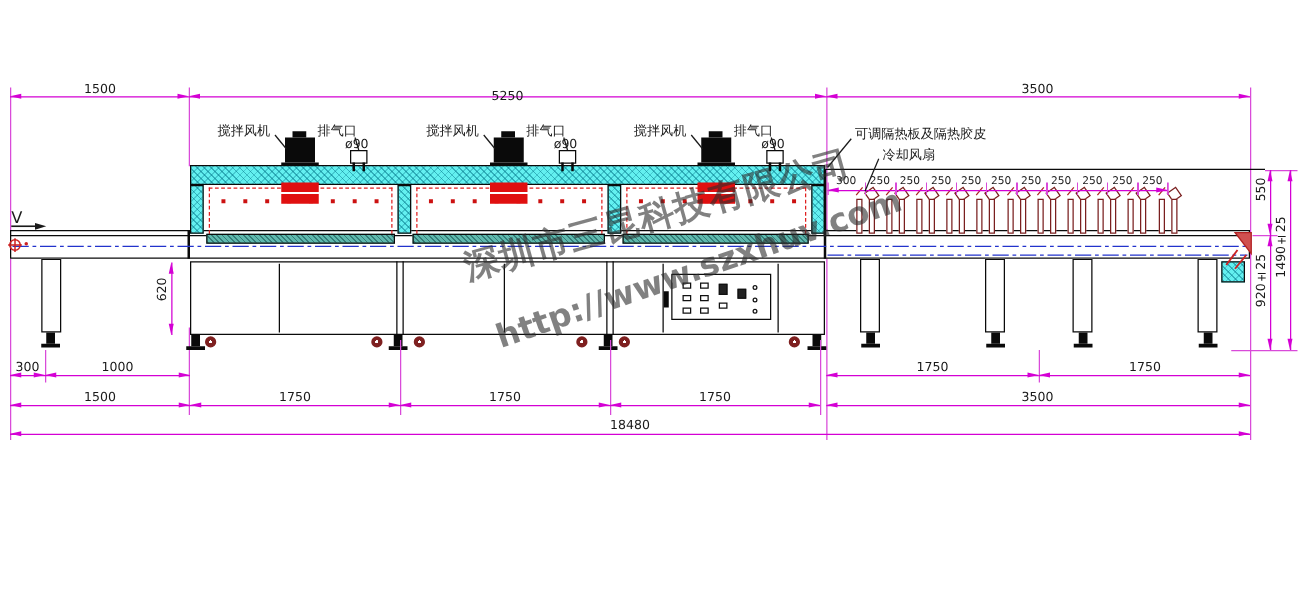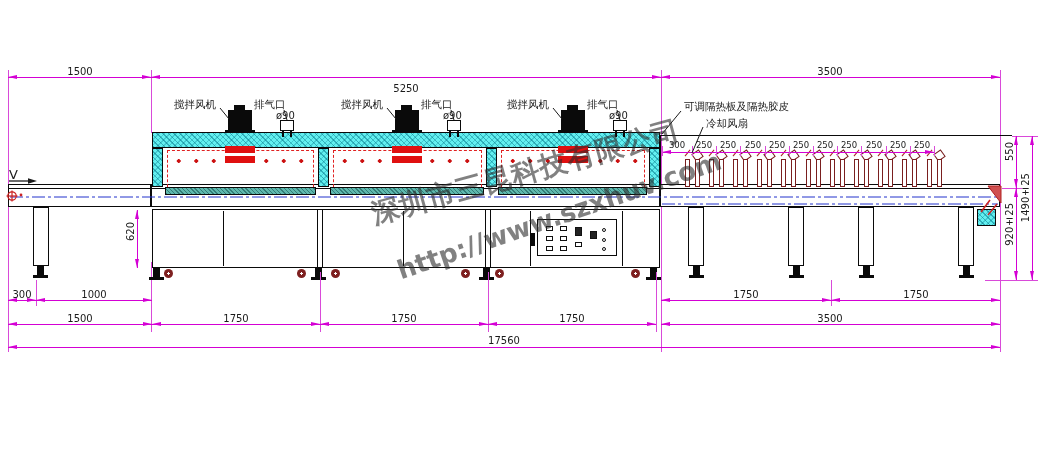--- a/index.html
+++ b/index.html
@@ -73,21 +73,21 @@
 
   <div class="ext" style="left:8px;top:70px;width:1px;height:282px"></div>
   <div class="ext" style="left:151px;top:70px;width:1px;height:63px"></div>
   <div class="ext" style="left:151px;top:262px;width:1px;height:70px"></div>
   <div class="ext" style="left:661px;top:70px;width:1px;height:282px"></div>
   <div class="ext" style="left:1000px;top:70px;width:1px;height:282px"></div>
   <div class="dimh" style="left:8px;top:77px;width:143px"></div>
   <div class="dimh" style="left:151px;top:77px;width:510px"></div>
   <div class="dimh" style="left:661px;top:77px;width:339px"></div>
   <span class="lbl" style="left:80px;top:66px">1500</span>
-  <span class="lbl" style="left:406px;top:83px">5250</span>
+  <span class="lbl" style="left:406px;top:72px">5250</span>
   <span class="lbl" style="left:830px;top:66px">3500</span>
 
   <div class="box" style="left:8px;top:184px;width:992px;height:23px"></div>
   <div class="bl" style="left:8px;top:188px;width:992px;height:1px"></div>
   <span class="lbl-l" style="left:9px;top:167px;font-size:13px">V</span>
 
   <div class="cyan" style="left:152px;top:132px;width:508px;height:16px"></div>
   <div class="cyan" style="left:152px;top:148px;width:11px;height:39px"></div>
   <div class="cyan" style="left:318px;top:148px;width:11px;height:39px"></div>
   <div class="cyan" style="left:486px;top:148px;width:11px;height:39px"></div>
@@ -275,21 +275,21 @@
   <div class="dimh" style="left:320px;top:324px;width:168px"></div>
   <div class="dimh" style="left:488px;top:324px;width:168px"></div>
   <div class="dimh" style="left:661px;top:324px;width:339px"></div>
   <span class="lbl" style="left:80px;top:313px">1500</span>
   <span class="lbl" style="left:236px;top:313px">1750</span>
   <span class="lbl" style="left:404px;top:313px">1750</span>
   <span class="lbl" style="left:572px;top:313px">1750</span>
   <span class="lbl" style="left:830px;top:313px">3500</span>
 
   <div class="dimh" style="left:8px;top:347px;width:992px"></div>
-  <span class="lbl" style="left:504px;top:335px">17560</span>
+  <span class="lbl" style="left:504px;top:335px">18480</span>
 
   <svg class="layer" width="1044" height="475">
 
     <line x1="10" y1="197" x2="998" y2="197" stroke="#2233cc" stroke-width="1" stroke-dasharray="13 3 3 3"></line>
     <line x1="662" y1="204" x2="998" y2="204" stroke="#2233cc" stroke-width="1" stroke-dasharray="13 3 3 3"></line>
 
     <g stroke="#1a1a1a" stroke-width="1">
       <line x1="220" y1="108" x2="229" y2="119"></line>
         <line x1="387" y1="108" x2="396" y2="119"></line>
         <line x1="553" y1="108" x2="562" y2="119"></line>

